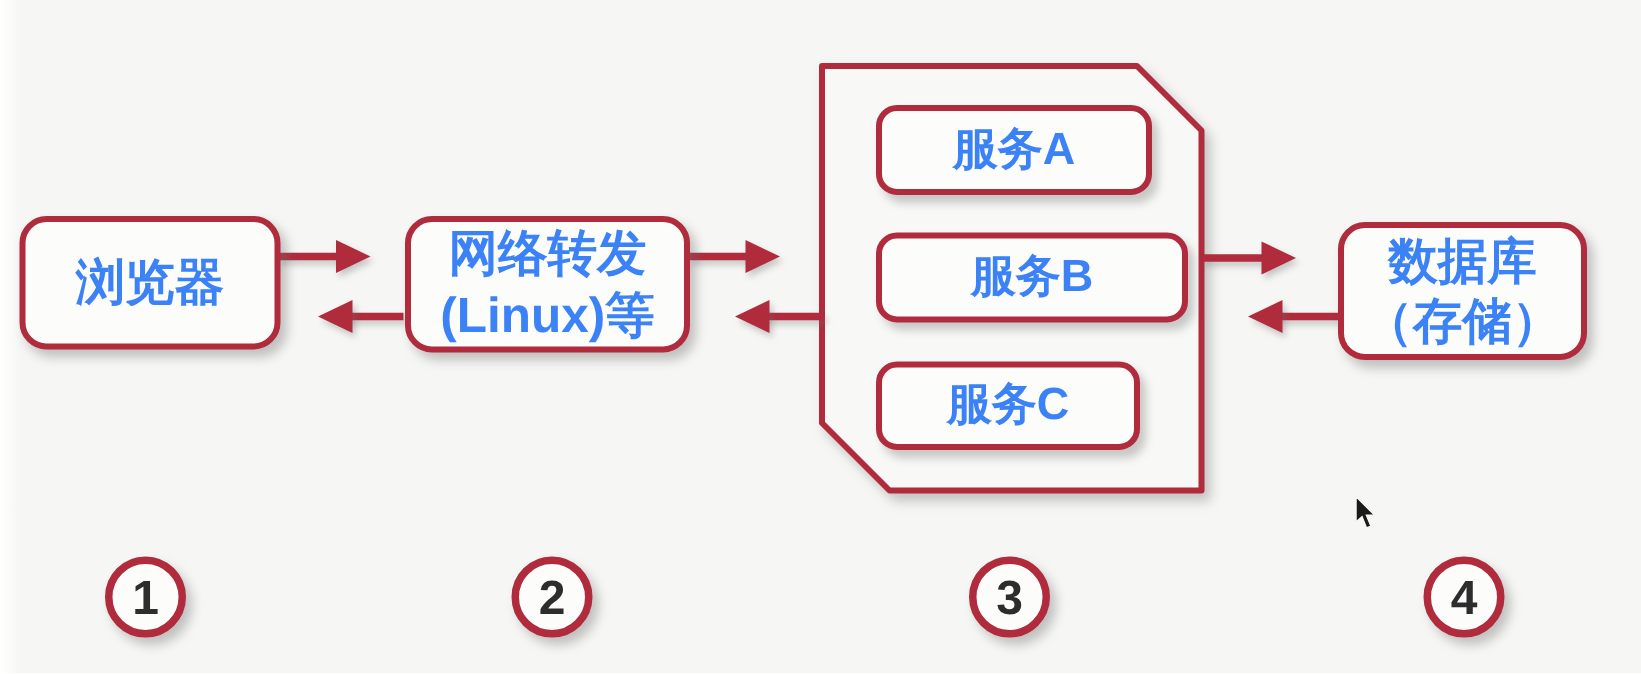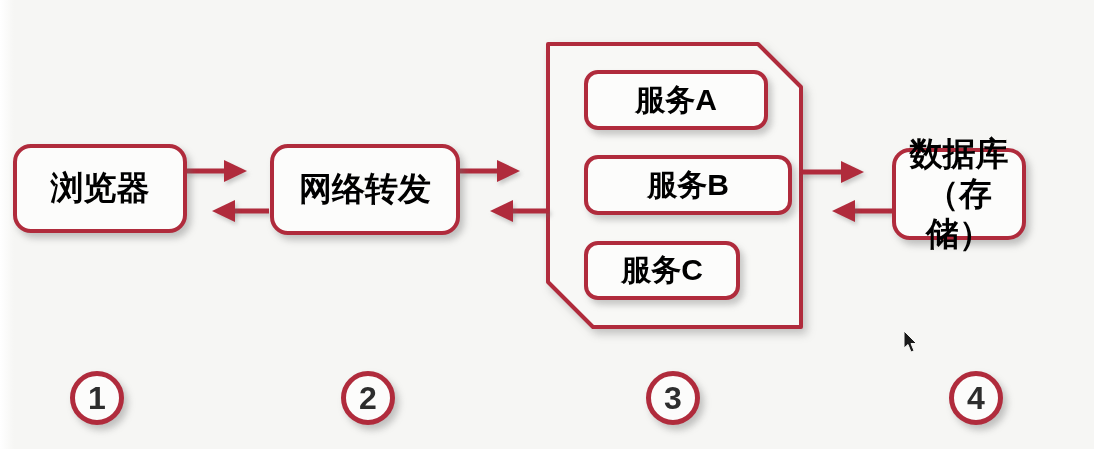--- a/index.html
+++ b/index.html
@@ -19,38 +19,38 @@
     position: absolute;
     background: #fcfcfb;
     border: 4px solid #b02b3c;
     border-radius: 18px;
     display: flex;
     flex-direction: column;
     align-items: center;
     justify-content: center;
     text-align: center;
     font-weight: 700;
-    color: #000000;
+    color: #3b82f6;
     box-shadow: 4px 5px 7px rgba(110,110,110,0.40);
     line-height: 1.22;
   }
   .node-large { font-size: 33px; }
   .node-service {
     border-radius: 14px;
     font-size: 30px;
     box-shadow: 4px 5px 6px rgba(110,110,110,0.35);
   }
 
   #node-browser  { left: 13px;  top: 144px; width: 174px; height: 89px; }
   #node-gateway  { left: 270px; top: 144px; width: 190px; height: 91px; text-align: center; }
-  #node-database { left: 892px; top: 148px; width: 134px; height: 92px; }
+  #node-database { left: 892px; top: 148px; width: 166px; height: 92px; }
 
   #svc-a { left: 584px; top: 70px;  width: 184px; height: 60px; }
   #svc-b { left: 584px; top: 155px; width: 208px; height: 60px; }
-  #svc-c { left: 584px; top: 241px; width: 156px; height: 59px; }
+  #svc-c { left: 584px; top: 241px; width: 176px; height: 59px; }
 
   .overlay-svg {
     position: absolute;
     left: 0; top: 0;
     width: 1094px; height: 449px;
     pointer-events: none;
   }
   .container-path {
     fill: #f8f8f6;
     stroke: #b02b3c;
@@ -129,20 +129,21 @@
       <polygon class="arrow-head" points="832,211 855,200 855,222"></polygon>
     </g>
   </svg>
 
   <div class="node node-large" id="node-browser">
     <div>浏览器</div>
   </div>
 
   <div class="node node-large" id="node-gateway">
     <div>网络转发</div>
+    <div>(Linux)等</div>
   </div>
 
   <div class="node node-service" id="svc-a">
     <div>服务A</div>
   </div>
   <div class="node node-service" id="svc-b">
     <div>服务B</div>
   </div>
   <div class="node node-service" id="svc-c">
     <div>服务C</div>

